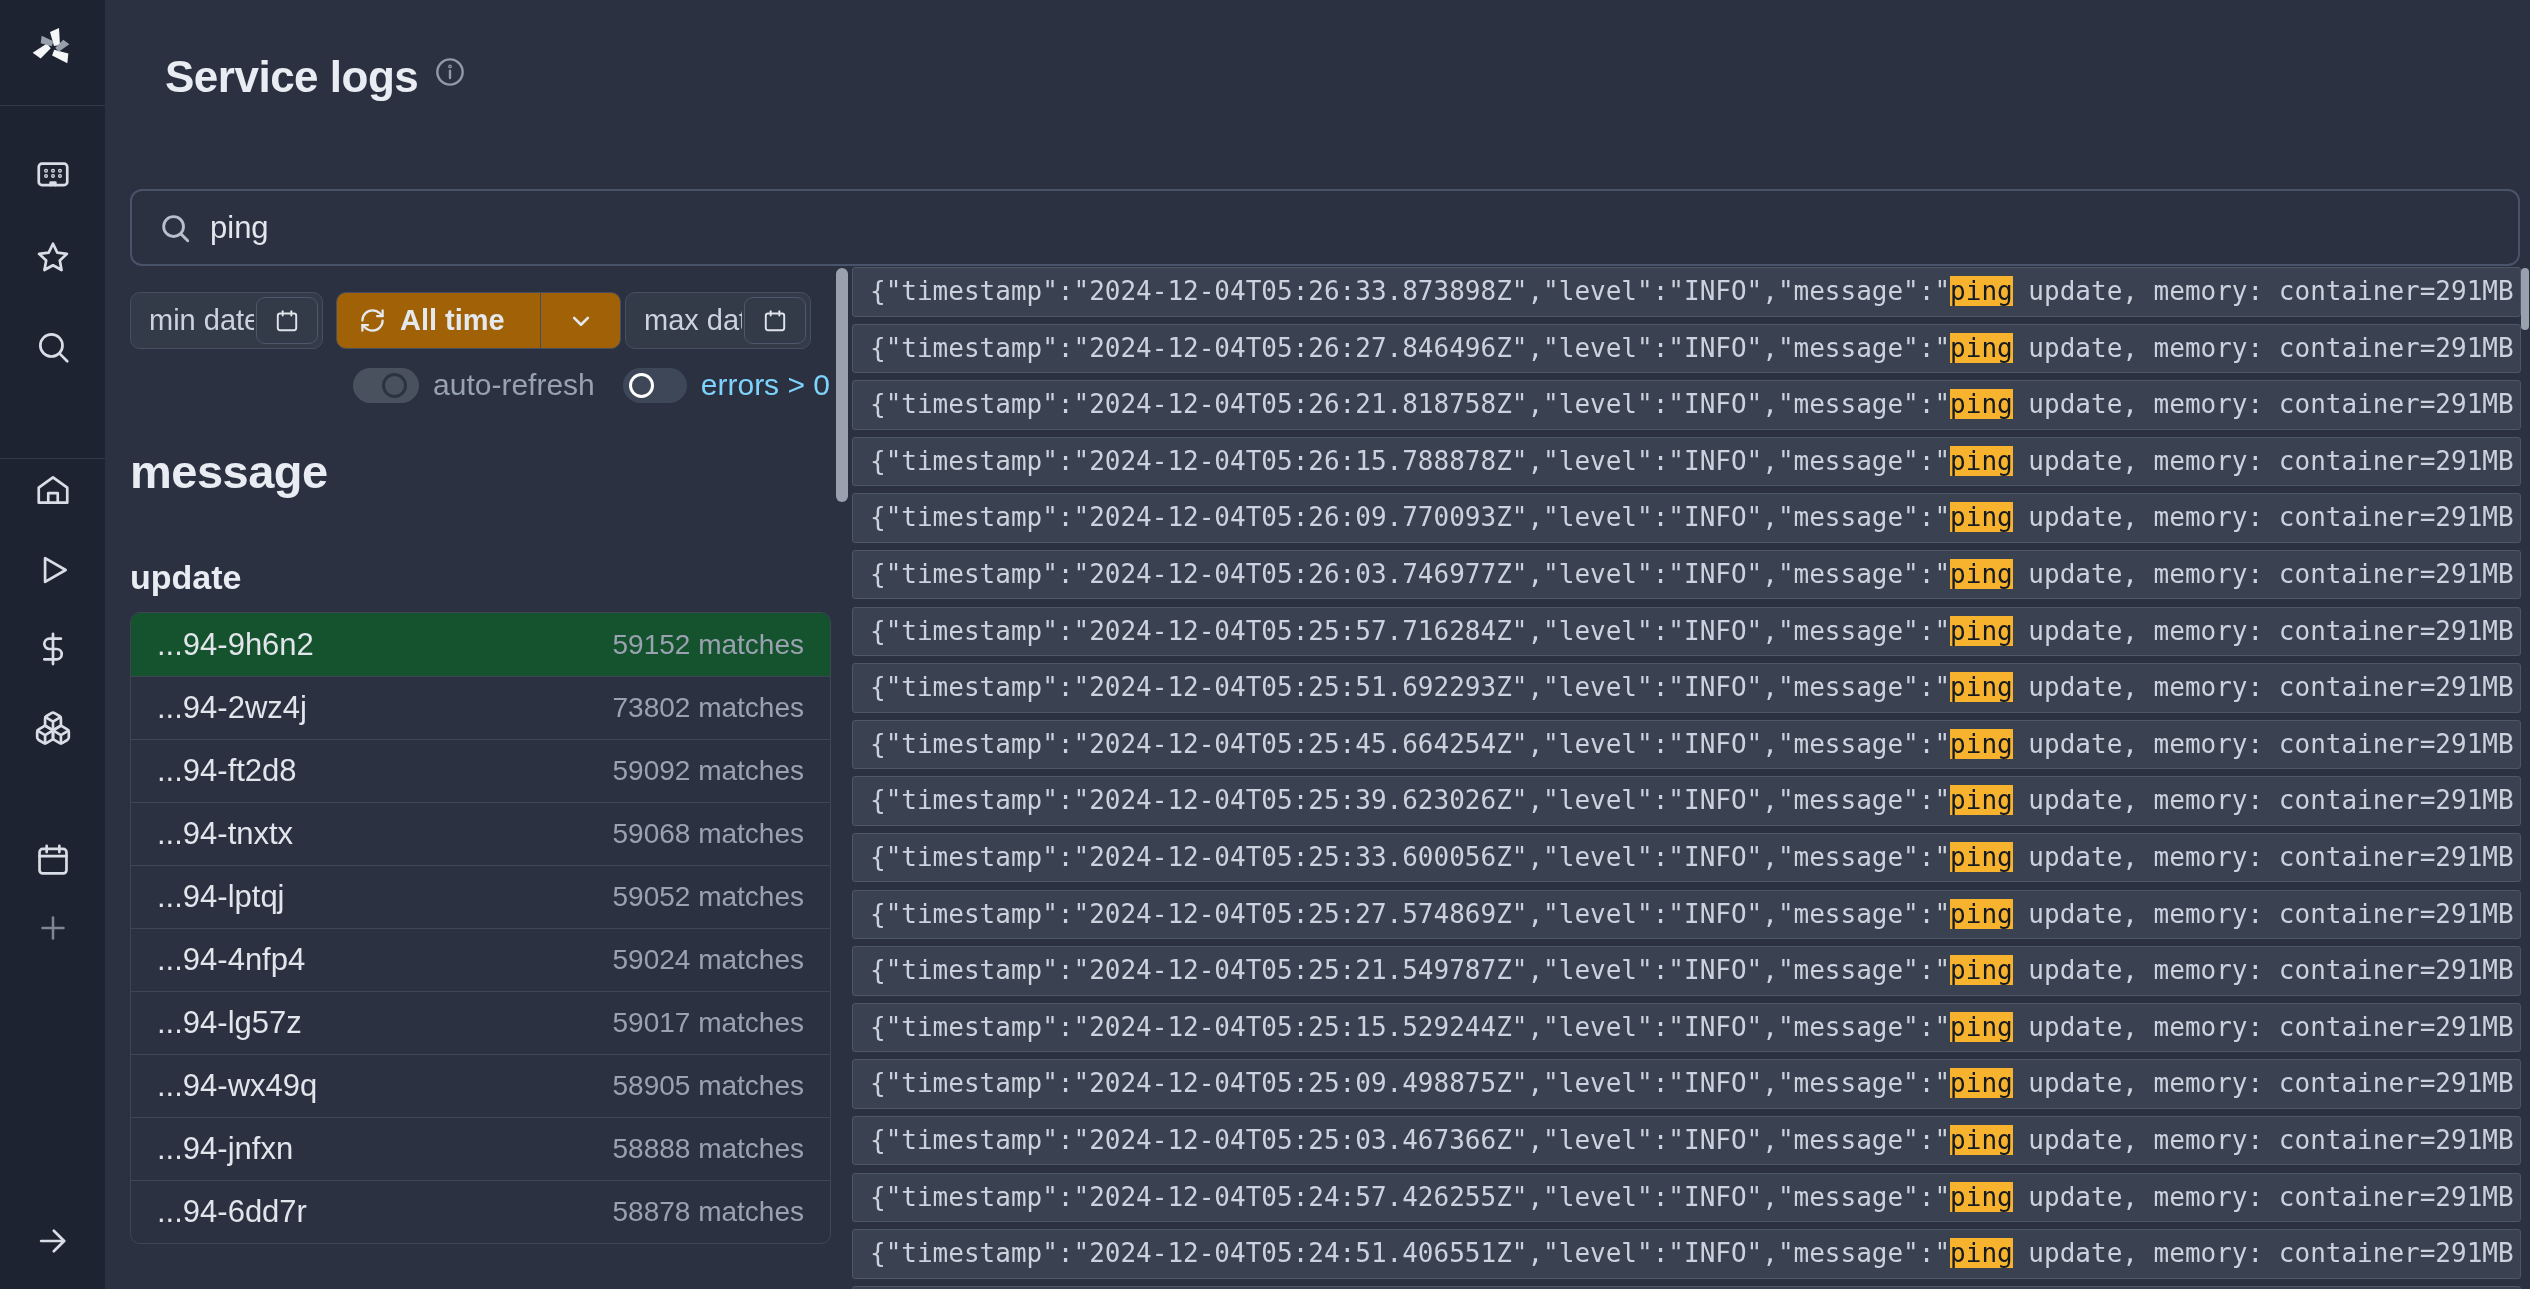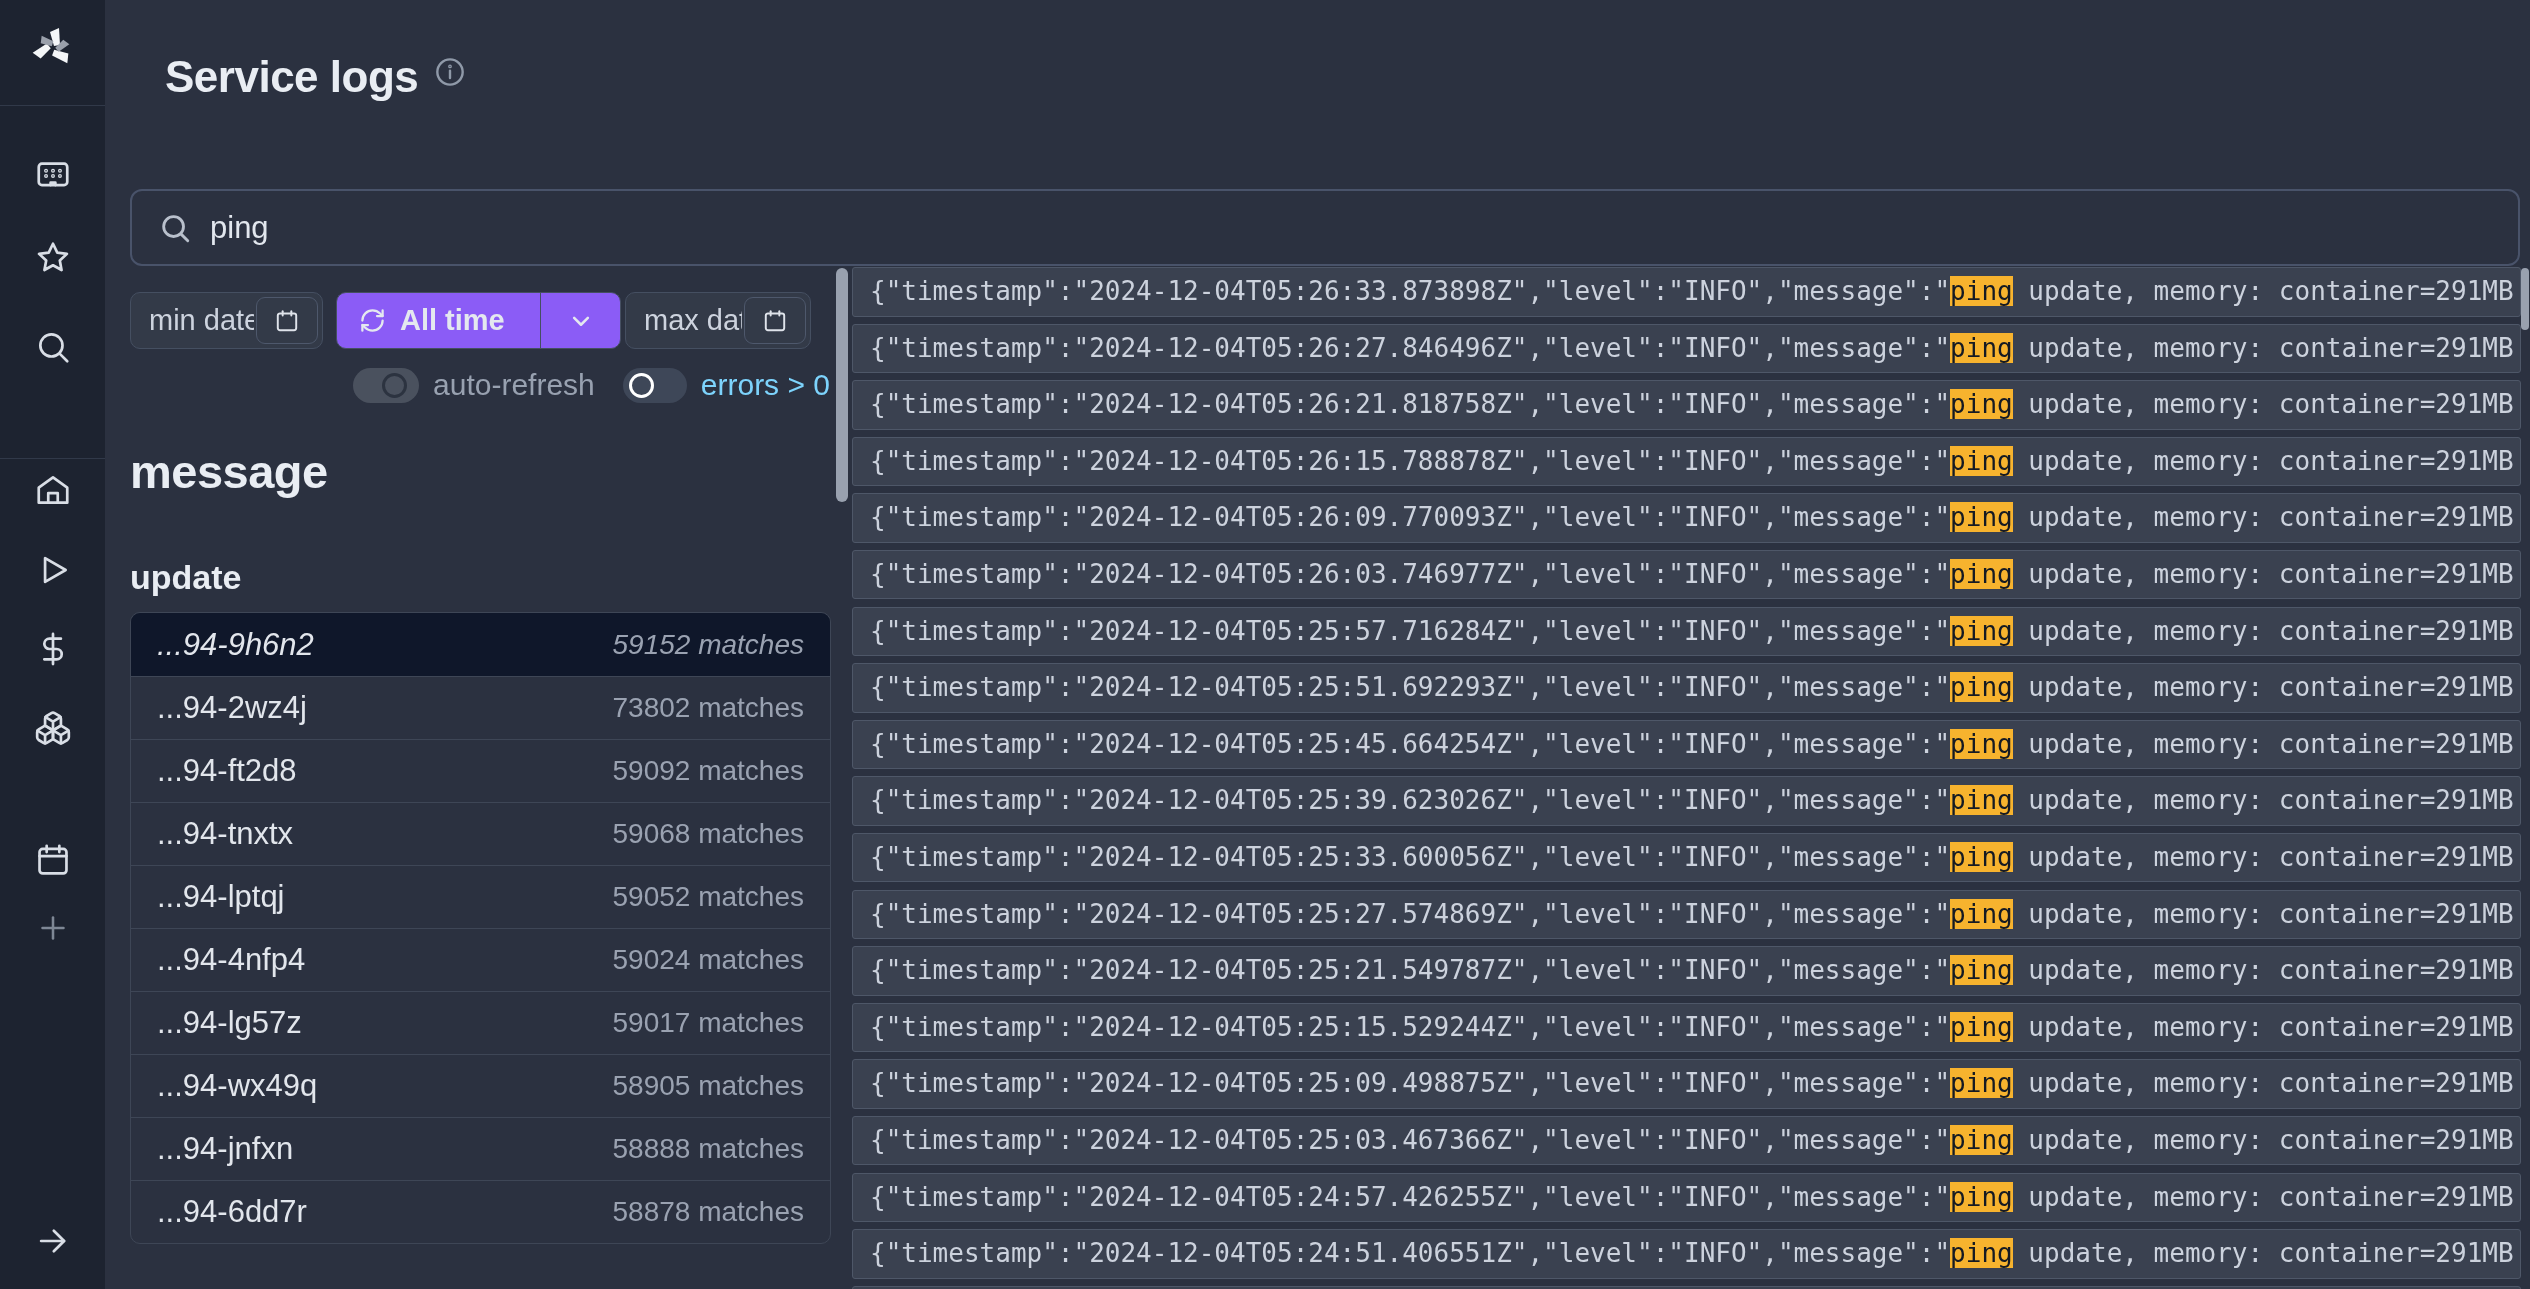--- a/index.html
+++ b/index.html
@@ -55,21 +55,21 @@
   }
   .date-input input::placeholder { color:#cdd3de; opacity:1; }
   .cal-btn {
     flex:0 0 auto; width:62px; height:47px; margin-right:4px; margin-left:2px;
     background:#333a48; border:1px solid #4e586c; border-radius:9px;
     display:flex; align-items:center; justify-content:center; cursor:pointer;
   }
   .cal-btn svg { stroke:#dfe3ea; fill:none; stroke-width:1.8; stroke-linecap:round; stroke-linejoin:round; }
   .range-btn {
     position:absolute; left:231px; top:292px; width:285px; height:57px;
-    background:#8b5cf6; border:1px solid #454f61; border-radius:10px;
+    background:#a16207; border:1px solid #454f61; border-radius:10px;
     display:flex; align-items:center; cursor:pointer; overflow:hidden;
   }
   .range-btn .seg-main { display:flex; align-items:center; gap:14px; padding-left:22px; flex:1; height:100%; }
   .range-btn svg { stroke:#e4e8ef; fill:none; stroke-width:2; stroke-linecap:round; stroke-linejoin:round; }
   .range-btn .seg-label { font-size:29px; font-weight:700; color:#e4e8ef; }
   .range-btn .seg-divider { width:1px; height:100%; background:#454f61; }
   .range-btn .seg-chevron { width:79px; height:100%; display:flex; align-items:center; justify-content:center; }
   
   .toggles { position:absolute; left:0; top:368px; width:725px; height:38px; display:flex; align-items:flex-start; justify-content:flex-end; gap:14px; padding-right:0; }
   .toggle { position:relative; width:66px; height:35px; border-radius:18px; cursor:pointer; flex:0 0 auto; }
@@ -86,21 +86,21 @@
   .group-heading { position:absolute; left:25px; top:558px; font-size:34px; font-weight:700; color:#e9edf3; }
   .worker-list {
     position:absolute; left:25px; top:612px; width:701px;
     border:1px solid #3e4656; border-radius:10px; overflow:hidden;
   }
   .worker-row {
     height:63px; display:flex; align-items:center; justify-content:space-between;
     padding:0 26px; cursor:pointer;
   }
   .worker-row + .worker-row { border-top:1px solid #3e4656; }
-  .worker-row.selected { background:#0f172a;font-style:italic; }
+  .worker-row.selected { background:#14532d; }
   .w-name { font-size:31px; color:#e2e6ec; }
   .w-matches { font-size:28px; color:#9aa2b1; }
   
   .left-scroll-thumb {
     position:absolute; left:731px; top:268px; width:12px; height:234px;
     background:#99a1af; border-radius:6px; cursor:pointer;
   }
   .right-scroll-thumb {
     position:absolute; right:1px; top:268px; width:8px; height:62px;
     background:#99a1af; border-radius:4px; cursor:pointer;

